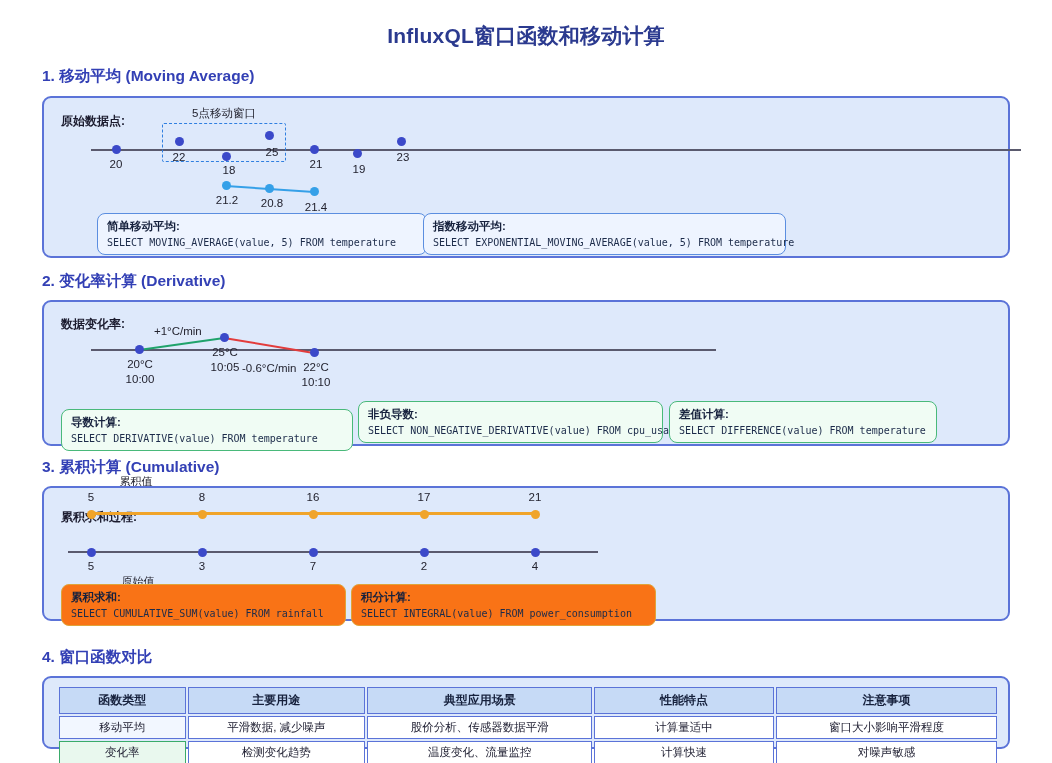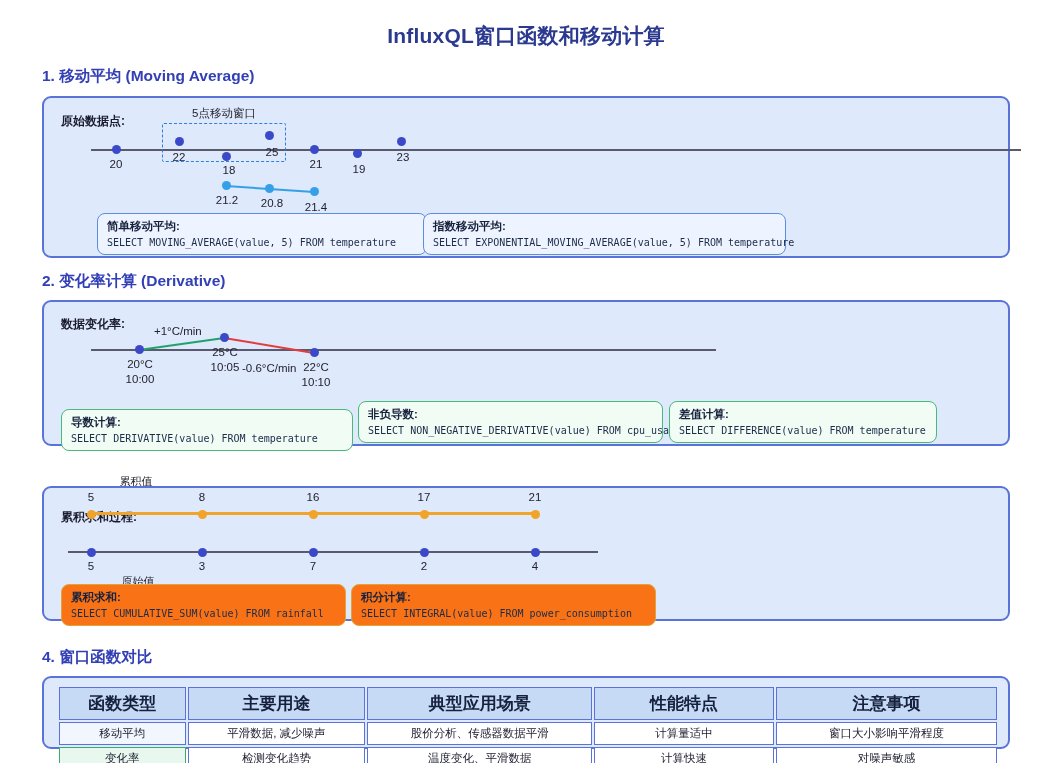--- a/index.html
+++ b/index.html
@@ -90,21 +90,21 @@
   .cb-green { background: #f0fcf4; border: 1.6px solid #49b97a; }
   .cb-amber { background: #f97316; border: 1.6px solid #e0a43a; }
 
   table.cmp {
     position: absolute;
     border-collapse: separate; border-spacing: 2px;
     font-size: 11.5px; color: #1b1b2e;
   }
   table.cmp th {
     background: #c6daf6; border: 1.4px solid #5b73d8;
-    font-weight: bold; font-size: 17px; color: #16213d;
+    font-weight: bold; font-size: 12px; color: #16213d;
     padding: 4px 8px; text-align: center;
   }
   table.cmp td {
     background: #ffffff; border: 1.4px solid #5b73d8;
     padding: 3px 0; text-align: center;
   }
   table.cmp td.k-blue  { background: #f2f7ff; border-color: #5b73d8; }
   table.cmp td.k-green { background: #e9f8ee; border-color: #3aab6a; }
 
   .axis-cap { position: absolute; font-size: 11px; color: #23232f; white-space: nowrap; transform: translateX(-50%); }
@@ -193,20 +193,21 @@
     <div class="codebox cb-green" style="left:314px; top:99px; width:305px;">
       <div class="cb-title">非负导数:</div>
       <div class="cb-code">SELECT NON_NEGATIVE_DERIVATIVE(value) FROM cpu_usage</div>
     </div>
     <div class="codebox cb-green" style="left:625px; top:99px; width:268px;">
       <div class="cb-title">差值计算:</div>
       <div class="cb-code">SELECT DIFFERENCE(value) FROM temperature</div>
     </div>
   </div>
 
+  <div class="sec-head" style="top:457px">3. 累积计算 (Cumulative)</div>
 
   <div class="axis-cap" style="left:136px; top:474px;">累积值</div>
 
   <div class="panel" style="left:42px; top:486px; width:968px; height:135px;">
     <div class="panel-label" style="left:17px; top:21px;">累积求和过程:</div>
 
     <div class="cum-line" style="left:47px; top:24px; width:445px;"></div>
     <div class="dot cum" style="left:47px;  top:26px;"></div>
     <div class="dot cum" style="left:158px; top:26px;"></div>
     <div class="dot cum" style="left:269px; top:26px;"></div>
@@ -268,21 +269,21 @@
         <tr>
           <td class="k-blue">移动平均</td>
           <td>平滑数据, 减少噪声</td>
           <td>股价分析、传感器数据平滑</td>
           <td>计算量适中</td>
           <td>窗口大小影响平滑程度</td>
         </tr>
         <tr>
           <td class="k-green">变化率</td>
           <td>检测变化趋势</td>
-          <td>温度变化、平滑数据</td>
+          <td>温度变化、流量监控</td>
           <td>计算快速</td>
           <td>对噪声敏感</td>
         </tr>
       </tbody>
     </table>
   </div>
 
 </div>
 
 </body></html>

